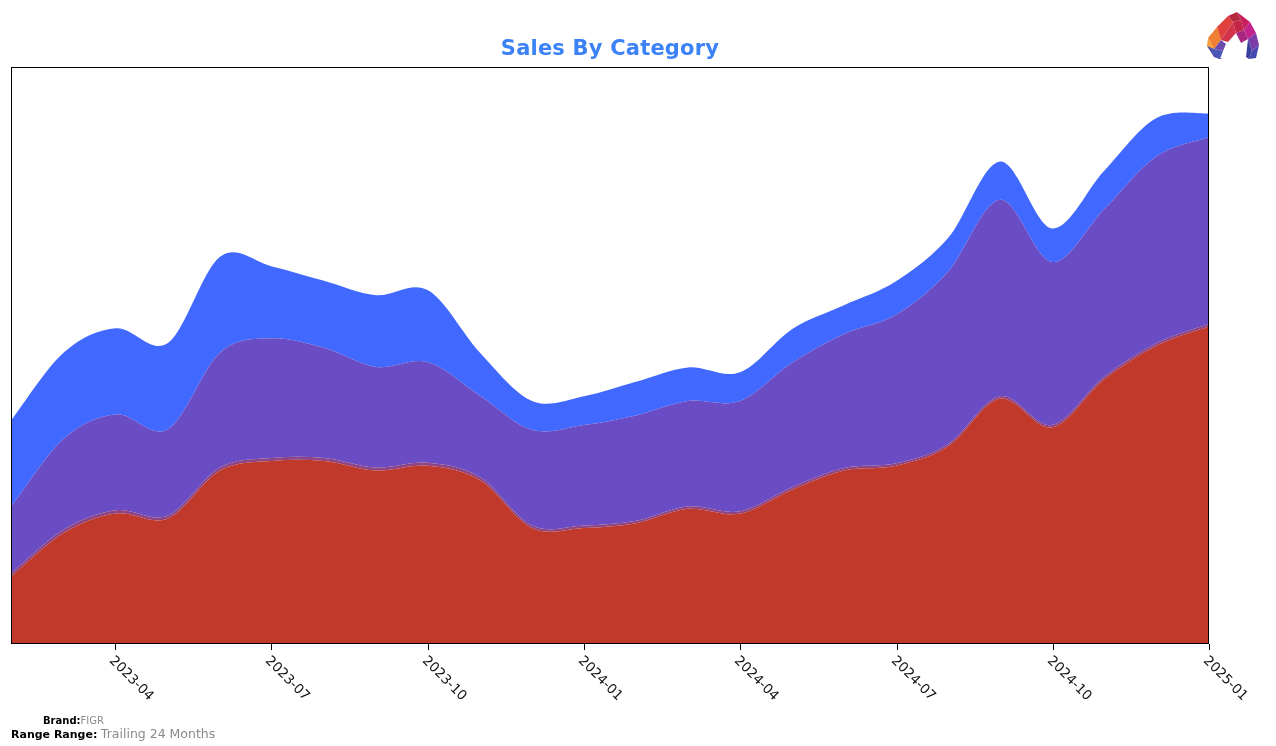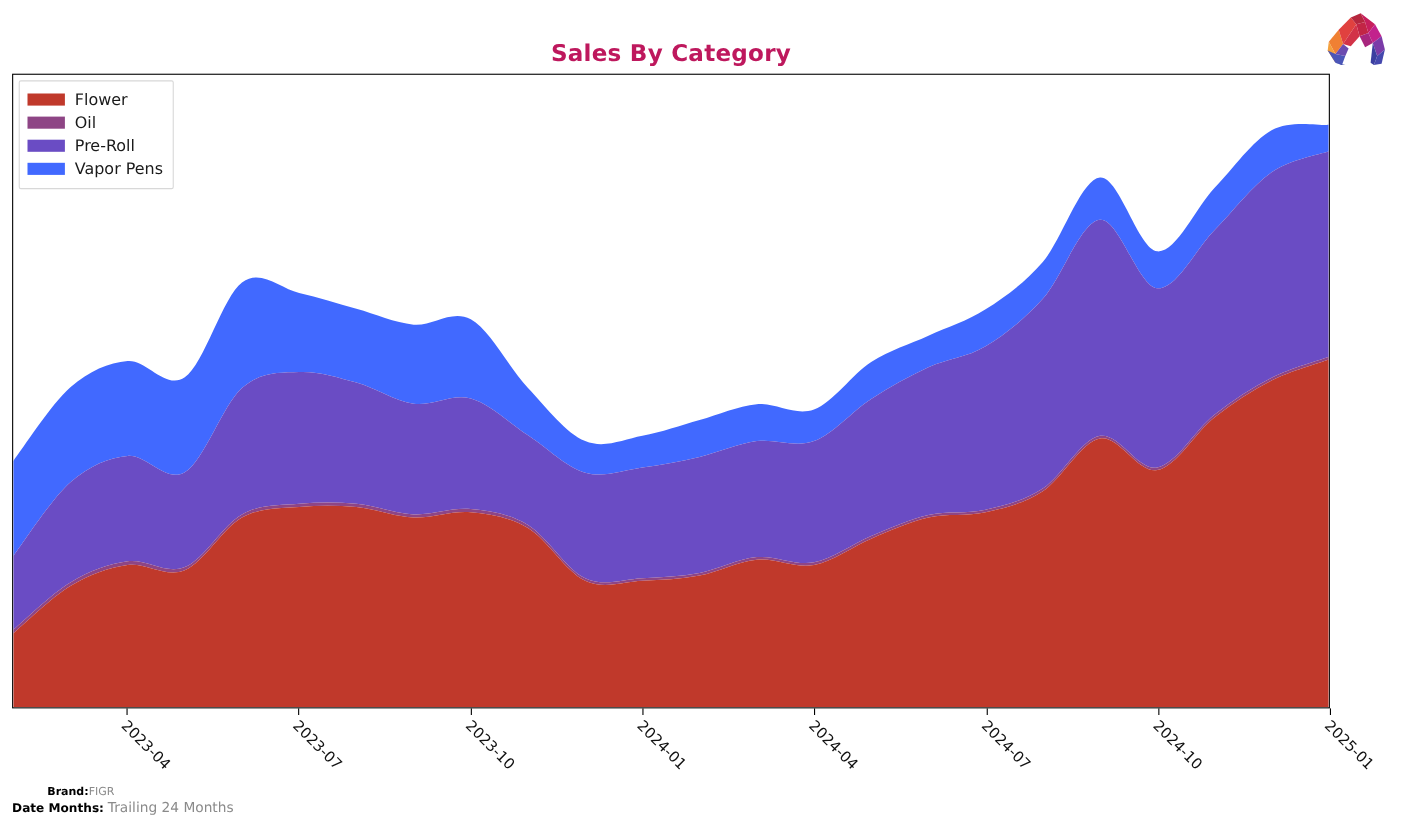--- a/index.html
+++ b/index.html
@@ -17,21 +17,21 @@
 
   
   #chart-title {
     position: absolute;
     left: 0;
     top: 36px;
     width: 1220px;
     text-align: center;
     font-size: 21px;
     font-weight: bold;
-    color: #be185d;
+    color: #3b82f6;
     letter-spacing: 0.2px;
   }
 
   
   #brand-logo {
     position: absolute;
     right: 10px;
     top: 8px;
     height: 52px;
     display: flex;
@@ -185,38 +185,20 @@
 
   <svg id="plot-svg" viewBox="0 0 1198 577" preserveAspectRatio="none">
     <g id="series-layers">
         <path d="M 0.00 352.45 C 8.68 341.23, 34.72 300.36, 52.09 285.13 C 69.45 269.91, 86.81 262.62, 104.17 261.09 C 121.54 259.57, 138.90 287.94, 156.26 276.00 C 173.62 264.06, 190.99 202.27, 208.35 189.45 C 225.71 176.63, 243.07 195.06, 260.43 199.07 C 277.80 203.07, 295.16 208.68, 312.52 213.49 C 329.88 218.30, 347.25 226.31, 364.61 227.92 C 381.97 229.52, 399.33 213.49, 416.70 223.11 C 434.06 232.72, 451.42 267.10, 468.78 285.62 C 486.14 304.13, 503.51 326.89, 520.87 334.18 C 538.23 341.47, 555.59 332.58, 572.96 329.37 C 590.32 326.17, 607.68 319.75, 625.04 314.95 C 642.41 310.14, 659.77 302.12, 677.13 300.52 C 694.49 298.92, 711.86 311.74, 729.22 305.33 C 746.58 298.92, 763.94 273.27, 781.30 262.05 C 798.67 250.83, 816.03 246.03, 833.39 238.01 C 850.75 230.00, 868.12 225.19, 885.48 213.97 C 902.84 202.75, 920.20 190.73, 937.57 170.70 C 954.93 150.66, 972.29 95.37, 989.65 93.76 C 1007.01 92.16, 1024.38 159.48, 1041.74 161.08 C 1059.10 162.68, 1076.46 121.81, 1093.83 103.38 C 1111.19 84.95, 1128.55 60.10, 1145.91 50.49 C 1163.28 40.87, 1189.32 46.48, 1198.00 45.68 L 1198.00 69.72 C 1189.32 72.93, 1163.28 76.93, 1145.91 88.95 C 1128.55 100.97, 1111.19 124.22, 1093.83 141.85 C 1076.46 159.48, 1059.10 196.34, 1041.74 194.74 C 1024.38 193.13, 1007.01 130.63, 989.65 132.23 C 972.29 133.83, 954.93 185.12, 937.57 204.35 C 920.20 223.59, 902.84 237.21, 885.48 247.63 C 868.12 258.05, 850.75 258.85, 833.39 266.86 C 816.03 274.88, 798.67 284.49, 781.30 295.71 C 763.94 306.93, 746.58 327.77, 729.22 334.18 C 711.86 340.59, 694.49 331.77, 677.13 334.18 C 659.77 336.58, 642.41 344.60, 625.04 348.60 C 607.68 352.61, 590.32 355.82, 572.96 358.22 C 555.59 360.63, 538.23 367.92, 520.87 363.03 C 503.51 358.14, 486.14 340.19, 468.78 328.89 C 451.42 317.59, 434.06 300.04, 416.70 295.23 C 399.33 290.42, 381.97 302.44, 364.61 300.04 C 347.25 297.64, 329.88 285.62, 312.52 280.81 C 295.16 276.00, 277.80 270.39, 260.43 271.19 C 243.07 271.99, 225.71 270.39, 208.35 285.62 C 190.99 300.84, 173.62 352.21, 156.26 362.55 C 138.90 372.89, 121.54 346.12, 104.17 347.64 C 86.81 349.17, 69.45 356.46, 52.09 371.68 C 34.72 386.91, 8.68 427.78, 0.00 439.00 Z" fill="#4169FF" stroke="none"></path>
         <path d="M 0.00 439.00 C 8.68 427.78, 34.72 386.91, 52.09 371.68 C 69.45 356.46, 86.81 349.17, 104.17 347.64 C 121.54 346.12, 138.90 372.89, 156.26 362.55 C 173.62 352.21, 190.99 300.84, 208.35 285.62 C 225.71 270.39, 243.07 271.99, 260.43 271.19 C 277.80 270.39, 295.16 276.00, 312.52 280.81 C 329.88 285.62, 347.25 297.64, 364.61 300.04 C 381.97 302.44, 399.33 290.42, 416.70 295.23 C 434.06 300.04, 451.42 317.59, 468.78 328.89 C 486.14 340.19, 503.51 358.14, 520.87 363.03 C 538.23 367.92, 555.59 360.63, 572.96 358.22 C 590.32 355.82, 607.68 352.61, 625.04 348.60 C 642.41 344.60, 659.77 336.58, 677.13 334.18 C 694.49 331.77, 711.86 340.59, 729.22 334.18 C 746.58 327.77, 763.94 306.93, 781.30 295.71 C 798.67 284.49, 816.03 274.88, 833.39 266.86 C 850.75 258.85, 868.12 258.05, 885.48 247.63 C 902.84 237.21, 920.20 223.59, 937.57 204.35 C 954.93 185.12, 972.29 133.83, 989.65 132.23 C 1007.01 130.63, 1024.38 193.13, 1041.74 194.74 C 1059.10 196.34, 1076.46 159.48, 1093.83 141.85 C 1111.19 124.22, 1128.55 100.97, 1145.91 88.95 C 1163.28 76.93, 1189.32 72.93, 1198.00 69.72 L 1198.00 257.25 C 1189.32 260.45, 1163.28 267.66, 1145.91 276.48 C 1128.55 285.29, 1111.19 296.51, 1093.83 310.14 C 1076.46 323.76, 1059.10 355.02, 1041.74 358.22 C 1024.38 361.43, 1007.01 326.17, 989.65 329.37 C 972.29 332.58, 954.93 366.23, 937.57 377.45 C 920.20 388.67, 902.84 392.68, 885.48 396.69 C 868.12 400.69, 850.75 397.49, 833.39 401.50 C 816.03 405.50, 798.67 413.52, 781.30 420.73 C 763.94 427.94, 746.58 441.57, 729.22 444.77 C 711.86 447.98, 694.49 438.36, 677.13 439.96 C 659.77 441.57, 642.41 451.18, 625.04 454.39 C 607.68 457.59, 590.32 458.39, 572.96 459.20 C 555.59 460.00, 538.23 467.29, 520.87 459.20 C 503.51 451.10, 486.14 421.13, 468.78 410.63 C 451.42 400.13, 434.06 397.81, 416.70 396.21 C 399.33 394.60, 381.97 401.82, 364.61 401.01 C 347.25 400.21, 329.88 393.00, 312.52 391.40 C 295.16 389.80, 277.80 389.80, 260.43 391.40 C 243.07 393.00, 225.71 391.40, 208.35 401.01 C 190.99 410.63, 173.62 441.97, 156.26 449.10 C 138.90 456.23, 121.54 441.49, 104.17 443.81 C 86.81 446.13, 69.45 452.62, 52.09 463.04 C 34.72 473.46, 8.68 499.11, 0.00 506.32 Z" fill="#6A4CC4" stroke="none"></path>
         <path d="M 0.00 506.32 C 8.68 499.11, 34.72 473.46, 52.09 463.04 C 69.45 452.62, 86.81 446.13, 104.17 443.81 C 121.54 441.49, 138.90 456.23, 156.26 449.10 C 173.62 441.97, 190.99 410.63, 208.35 401.01 C 225.71 391.40, 243.07 393.00, 260.43 391.40 C 277.80 389.80, 295.16 389.80, 312.52 391.40 C 329.88 393.00, 347.25 400.21, 364.61 401.01 C 381.97 401.82, 399.33 394.60, 416.70 396.21 C 434.06 397.81, 451.42 400.13, 468.78 410.63 C 486.14 421.13, 503.51 451.10, 520.87 459.20 C 538.23 467.29, 555.59 460.00, 572.96 459.20 C 590.32 458.39, 607.68 457.59, 625.04 454.39 C 642.41 451.18, 659.77 441.57, 677.13 439.96 C 694.49 438.36, 711.86 447.98, 729.22 444.77 C 746.58 441.57, 763.94 427.94, 781.30 420.73 C 798.67 413.52, 816.03 405.50, 833.39 401.50 C 850.75 397.49, 868.12 400.69, 885.48 396.69 C 902.84 392.68, 920.20 388.67, 937.57 377.45 C 954.93 366.23, 972.29 332.58, 989.65 329.37 C 1007.01 326.17, 1024.38 361.43, 1041.74 358.22 C 1059.10 355.02, 1076.46 323.76, 1093.83 310.14 C 1111.19 296.51, 1128.55 285.29, 1145.91 276.48 C 1163.28 267.66, 1189.32 260.45, 1198.00 257.25 L 1198.00 259.65 C 1189.32 262.86, 1163.28 270.07, 1145.91 278.88 C 1128.55 287.70, 1111.19 298.92, 1093.83 312.54 C 1076.46 326.17, 1059.10 357.42, 1041.74 360.63 C 1024.38 363.83, 1007.01 328.57, 989.65 331.77 C 972.29 334.98, 954.93 368.64, 937.57 379.86 C 920.20 391.08, 902.84 395.08, 885.48 399.09 C 868.12 403.10, 850.75 399.89, 833.39 403.90 C 816.03 407.91, 798.67 415.92, 781.30 423.13 C 763.94 430.35, 746.58 443.97, 729.22 447.17 C 711.86 450.38, 694.49 440.76, 677.13 442.37 C 659.77 443.97, 642.41 453.59, 625.04 456.79 C 607.68 460.00, 590.32 460.80, 572.96 461.60 C 555.59 462.40, 538.23 469.61, 520.87 461.60 C 503.51 453.59, 486.14 423.93, 468.78 413.52 C 451.42 403.10, 434.06 400.69, 416.70 399.09 C 399.33 397.49, 381.97 404.70, 364.61 403.90 C 347.25 403.10, 329.88 395.89, 312.52 394.28 C 295.16 392.68, 277.80 392.68, 260.43 394.28 C 243.07 395.89, 225.71 394.28, 208.35 403.90 C 190.99 413.52, 173.62 444.77, 156.26 451.98 C 138.90 459.20, 121.54 444.77, 104.17 447.17 C 86.81 449.58, 69.45 455.99, 52.09 466.41 C 34.72 476.83, 8.68 502.47, 0.00 509.68 Z" fill="#8E4585" stroke="none"></path>
         <path d="M 0.00 509.68 C 8.68 502.47, 34.72 476.83, 52.09 466.41 C 69.45 455.99, 86.81 449.58, 104.17 447.17 C 121.54 444.77, 138.90 459.20, 156.26 451.98 C 173.62 444.77, 190.99 413.52, 208.35 403.90 C 225.71 394.28, 243.07 395.89, 260.43 394.28 C 277.80 392.68, 295.16 392.68, 312.52 394.28 C 329.88 395.89, 347.25 403.10, 364.61 403.90 C 381.97 404.70, 399.33 397.49, 416.70 399.09 C 434.06 400.69, 451.42 403.10, 468.78 413.52 C 486.14 423.93, 503.51 453.59, 520.87 461.60 C 538.23 469.61, 555.59 462.40, 572.96 461.60 C 590.32 460.80, 607.68 460.00, 625.04 456.79 C 642.41 453.59, 659.77 443.97, 677.13 442.37 C 694.49 440.76, 711.86 450.38, 729.22 447.17 C 746.58 443.97, 763.94 430.35, 781.30 423.13 C 798.67 415.92, 816.03 407.91, 833.39 403.90 C 850.75 399.89, 868.12 403.10, 885.48 399.09 C 902.84 395.08, 920.20 391.08, 937.57 379.86 C 954.93 368.64, 972.29 334.98, 989.65 331.77 C 1007.01 328.57, 1024.38 363.83, 1041.74 360.63 C 1059.10 357.42, 1076.46 326.17, 1093.83 312.54 C 1111.19 298.92, 1128.55 287.70, 1145.91 278.88 C 1163.28 270.07, 1189.32 262.86, 1198.00 259.65 L 1198.00 577.00 C 1189.32 577.00, 1163.28 577.00, 1145.91 577.00 C 1128.55 577.00, 1111.19 577.00, 1093.83 577.00 C 1076.46 577.00, 1059.10 577.00, 1041.74 577.00 C 1024.38 577.00, 1007.01 577.00, 989.65 577.00 C 972.29 577.00, 954.93 577.00, 937.57 577.00 C 920.20 577.00, 902.84 577.00, 885.48 577.00 C 868.12 577.00, 850.75 577.00, 833.39 577.00 C 816.03 577.00, 798.67 577.00, 781.30 577.00 C 763.94 577.00, 746.58 577.00, 729.22 577.00 C 711.86 577.00, 694.49 577.00, 677.13 577.00 C 659.77 577.00, 642.41 577.00, 625.04 577.00 C 607.68 577.00, 590.32 577.00, 572.96 577.00 C 555.59 577.00, 538.23 577.00, 520.87 577.00 C 503.51 577.00, 486.14 577.00, 468.78 577.00 C 451.42 577.00, 434.06 577.00, 416.70 577.00 C 399.33 577.00, 381.97 577.00, 364.61 577.00 C 347.25 577.00, 329.88 577.00, 312.52 577.00 C 295.16 577.00, 277.80 577.00, 260.43 577.00 C 243.07 577.00, 225.71 577.00, 208.35 577.00 C 190.99 577.00, 173.62 577.00, 156.26 577.00 C 138.90 577.00, 121.54 577.00, 104.17 577.00 C 86.81 577.00, 69.45 577.00, 52.09 577.00 C 34.72 577.00, 8.68 577.00, 0.00 577.00 Z" fill="#C0392B" stroke="none"></path>
       </g>
   </svg>
 
-  <div id="chart-legend">
-    <div class="legend-item">
-      <span class="legend-swatch" style="background: rgb(192, 57, 43);"></span>
-      <span class="legend-label">Flower</span>
-    </div>
-    <div class="legend-item">
-      <span class="legend-swatch" style="background: rgb(142, 69, 133);"></span>
-      <span class="legend-label">Oil</span>
-    </div>
-    <div class="legend-item">
-      <span class="legend-swatch" style="background: rgb(106, 76, 196);"></span>
-      <span class="legend-label">Pre-Roll</span>
-    </div>
-    <div class="legend-item">
-      <span class="legend-swatch" style="background: rgb(65, 105, 255);"></span>
-      <span class="legend-label">Vapor Pens</span>
-    </div>
-  </div>
 </div>
 
 <div id="x-axis">
     <div class="x-tick-mark" style="left: 115.2px;"></div>
     <div class="x-tick-label" style="left: 118.2px;">2023-04</div>
     <div class="x-tick-mark" style="left: 271.4px;"></div>
     <div class="x-tick-label" style="left: 274.4px;">2023-07</div>
     <div class="x-tick-mark" style="left: 427.7px;"></div>
     <div class="x-tick-label" style="left: 430.7px;">2023-10</div>
     <div class="x-tick-mark" style="left: 584px;"></div>
@@ -229,16 +211,16 @@
     <div class="x-tick-label" style="left: 1055.7px;">2024-10</div>
     <div class="x-tick-mark" style="left: 1209px;"></div>
     <div class="x-tick-label" style="left: 1212px;">2025-01</div>
   </div>
 
 <div id="chart-footer">
   <div class="footer-line" id="footer-brand">
     <span class="footer-key">Brand:</span><span class="footer-val">FIGR</span>
   </div>
   <div class="footer-line" id="footer-daterange">
-    <span class="footer-key">Date Months:</span>
+    <span class="footer-key">Range Range:</span>
     <span class="footer-val">Trailing 24 Months</span>
   </div>
 </div>
 
 </body></html>

